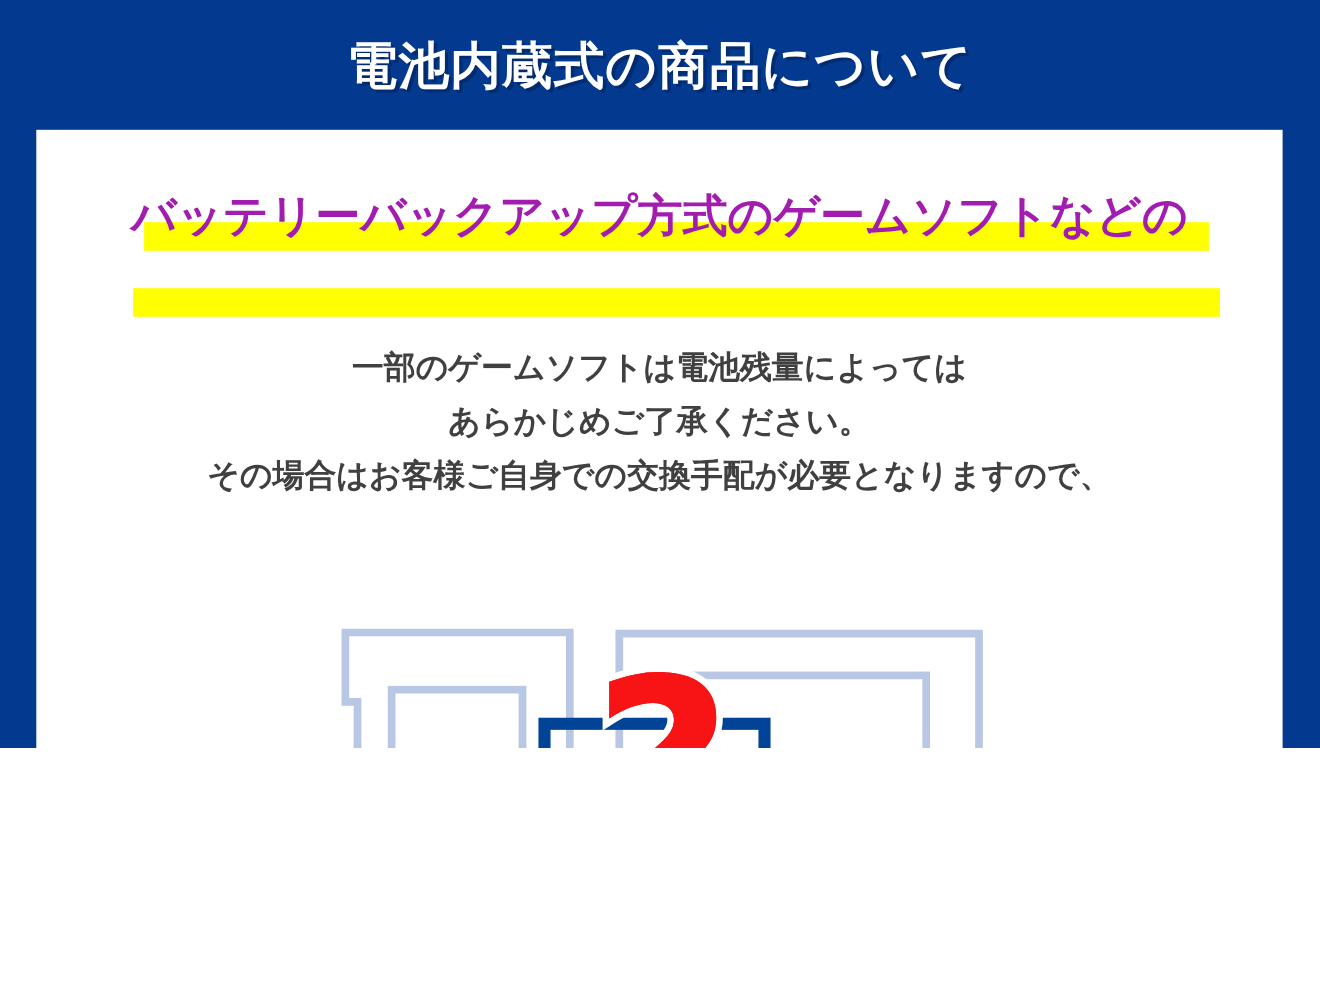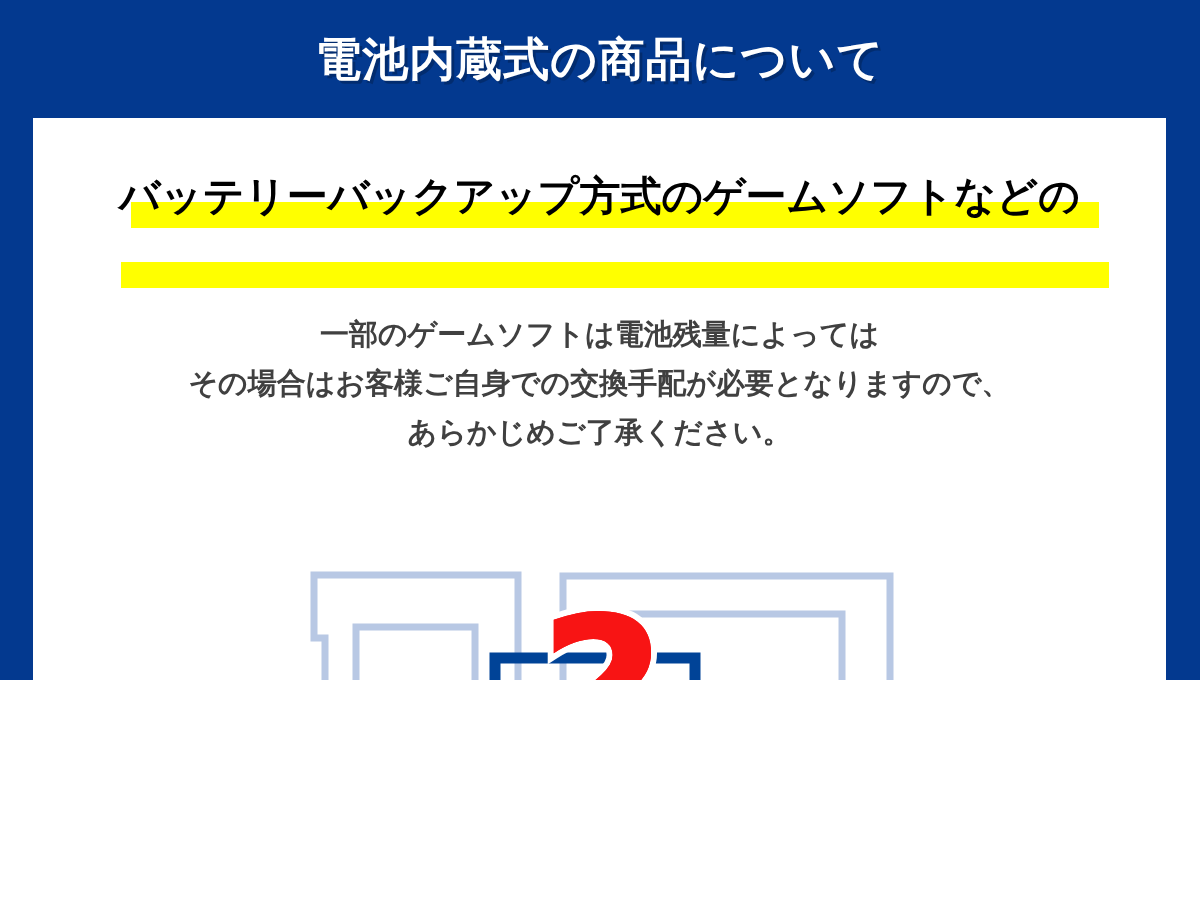--- a/index.html
+++ b/index.html
@@ -74,21 +74,21 @@
     height: 26px;
     background: #ffff00;
     top: 36px;
     z-index: 1;
   }
   .hl-marker.m1 { left: 98px;  width: 968px; }
   .hl-marker.m2 { left: 88px;  width: 988px; }
   .hl-text {
     position: relative;
     z-index: 2;
-    color: #000000;
+    color: #a21caf;
     font-size: 41px;
     font-weight: bold;
     letter-spacing: 0px;
     font-family: "DejaVu Sans", "Liberation Sans", sans-serif;
   }
 
   
   .body-block {
     position: absolute;
     left: 0;
@@ -135,22 +135,22 @@
       </div>
 
       <div class="hl-line">
         <span class="hl-marker m2"></span>
       </div>
 
     </div>
 
     <div class="body-block">
       <span class="body-line">一部のゲームソフトは電池残量によっては</span>
+      <span class="body-line">あらかじめご了承ください。</span>
       <span class="body-line">その場合はお客様ご自身での交換手配が必要となりますので、</span>
-      <span class="body-line">あらかじめご了承ください。</span>
     </div>
 
     <div class="illustration">
       <svg width="640" height="250" viewBox="0 0 640 250" xmlns="http://www.w3.org/2000/svg">
 
         <g>
           <path d="M 34 27 L 238 27 L 238 223 L 45 223 L 45 90 L 34 90 Z" fill="none" stroke="#b8c8e4" stroke-width="7" stroke-linejoin="miter" stroke-linecap="butt"></path>
           <rect x="76" y="79" width="119" height="120" fill="none" stroke="#b8c8e4" stroke-width="7"></rect>
         </g>
 

